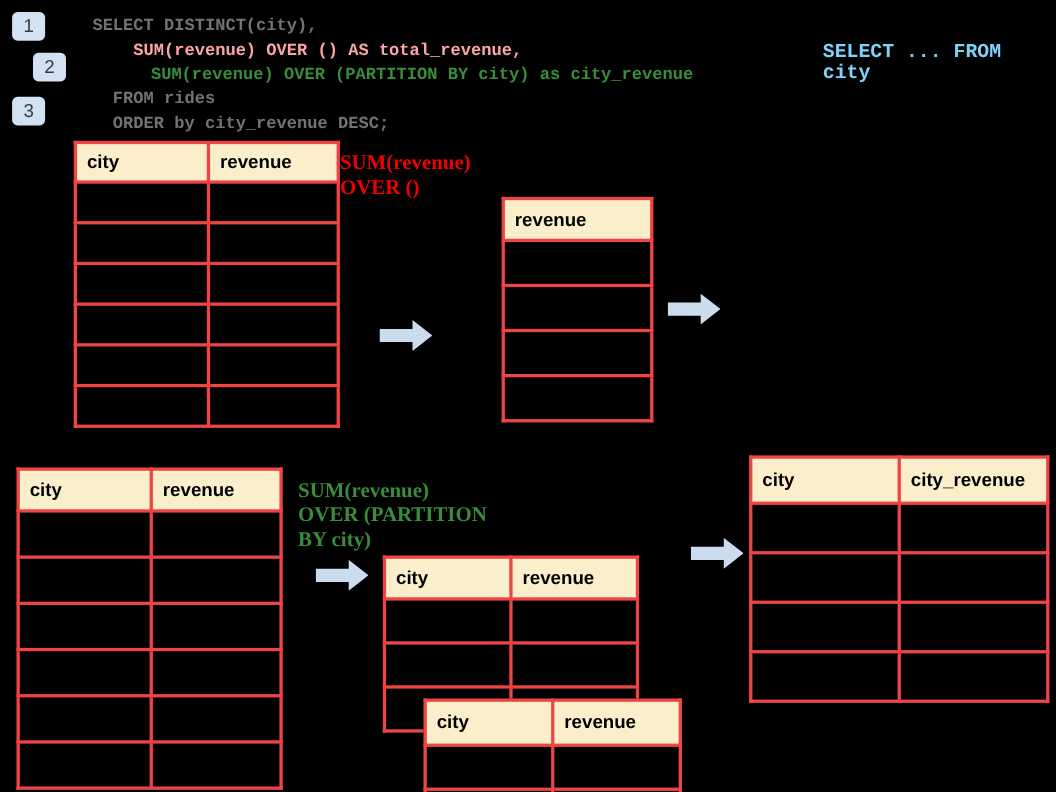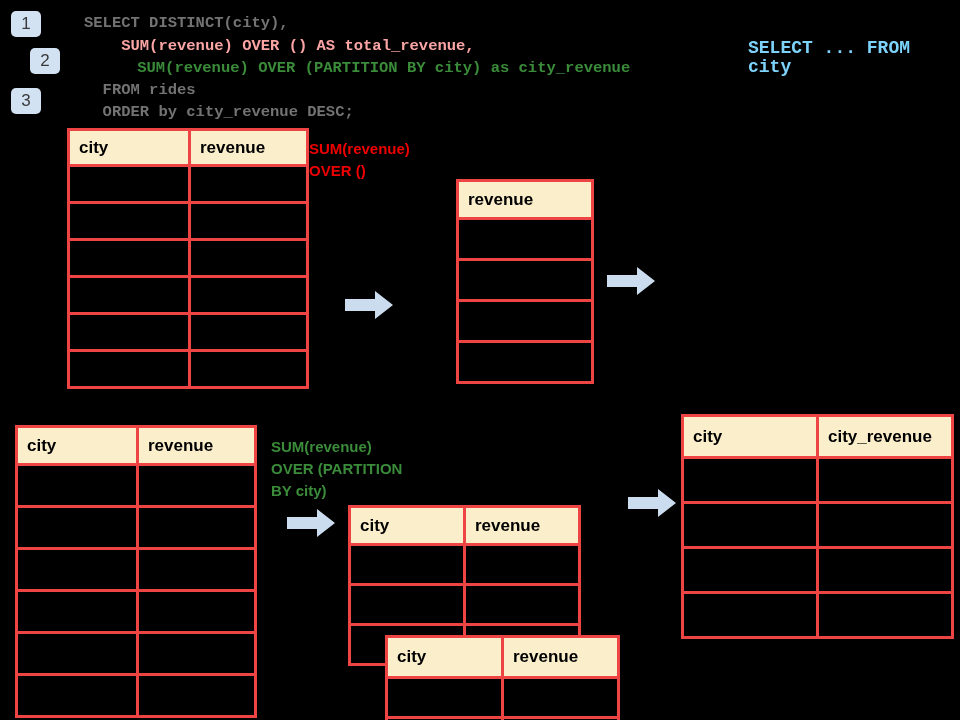--- a/index.html
+++ b/index.html
@@ -50,22 +50,22 @@
     font-size: 18px;
     line-height: 19px;
     white-space: pre;
     font-weight: bold;
     color: #7dd3fc;
   }
 
   
   .note {
     position: absolute;
-    font-family: Liberation Sans, sans-serif;
-    font-size: 15px;
+    font-family: Liberation Serif, serif;
+    font-size: 19px;
     line-height: 22px;
     white-space: pre;
     font-weight: bold;
   }
   .note-red   { color: #ee0000; }
   .note-green { color: #3a8c3a; }
 
   
   .tbl {
     position: absolute;

